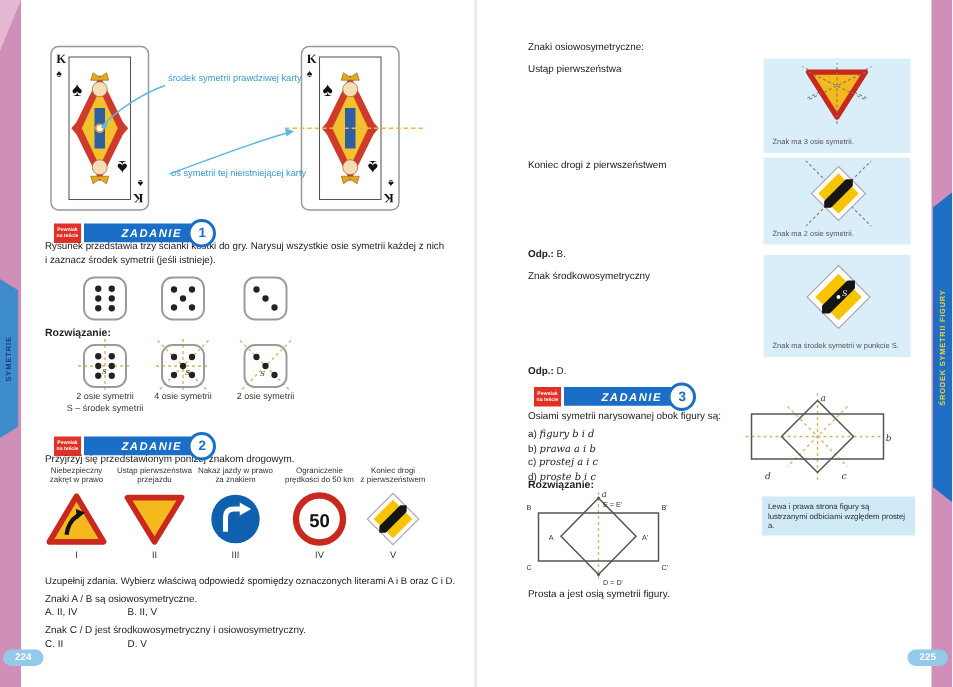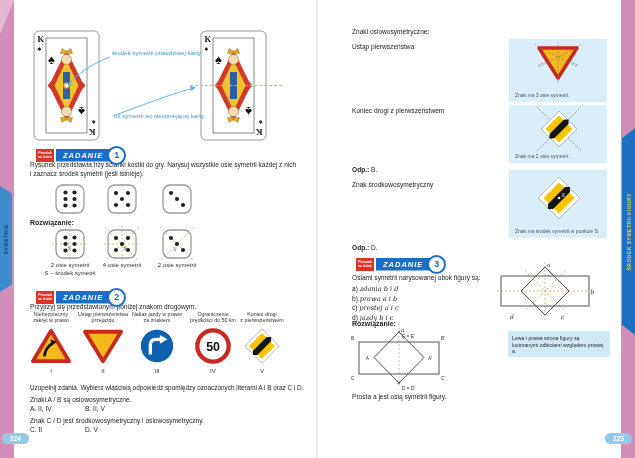--- a/index.html
+++ b/index.html
@@ -23,21 +23,21 @@
          clip-path:polygon(0 5%,100% 0,100% 100%,0 95%);display:flex;align-items:center;justify-content:center;}
   .tab-r span{writing-mode:vertical-rl;transform:rotate(180deg);font-size:5px;font-weight:bold;
               color:#f3cf3a;letter-spacing:0.5px;white-space:nowrap;}
   .pill{position:absolute;top:433px;width:27px;height:11px;border-radius:6px;background:#93c9e9;
         color:#fff;font-size:6.5px;font-weight:bold;text-align:center;line-height:11px;}
   
   .task-head{position:absolute;display:flex;align-items:center;height:16px;}
   .flag{width:18px;height:13px;background:#e03127;color:#fff;font-size:3.4px;font-weight:bold;
         line-height:4.2px;text-align:center;padding-top:2px;box-sizing:border-box;}
   .ribbon{background:#1a6ec6;color:#fff;font-style:italic;font-weight:bold;font-size:7.5px;
-          letter-spacing:1px;height:13px;line-height:13px;padding:0 18px 0 7px;margin-left:2px;
+          letter-spacing:1px;height:13px;line-height:13px;padding:0 18px 0 25px;margin-left:2px;
           clip-path:polygon(0 0,100% 0,88% 100%,0 100%);}
   .bnum{width:15px;height:15px;border-radius:50%;background:#fff;border:2.5px solid #1a6ec6;
         color:#1a6ec6;font-weight:bold;font-size:9px;display:flex;align-items:center;
         justify-content:center;margin-left:-14px;z-index:2;}
   
   .pcard{position:absolute;width:67px;height:111px;}
   .rank{font-family:"Liberation Serif",serif;font-size:8.5px;font-weight:bold;fill:#111;}
   .suit{font-size:7px;fill:#111;}
   .bigsuit{font-size:13px;fill:#111;}
   .dash-line{position:absolute;border-top:1.6px dashed #e8b84b;}
@@ -379,33 +379,33 @@
       <div>Pewniak</div>
       <div>na teście</div>
     </div>
     <div class="ribbon">ZADANIE</div>
     <div class="bnum">3</div>
   </div>
 
   <div class="txt" style="left:352px;top:274px;">Osiami symetrii narysowanej obok figury są:</div>
   <div class="txt" style="left:352px;top:285px;">
     <span>a)</span>
-    <span class="opt-it">zdania b i d</span>
+    <span class="opt-it">figury b i d</span>
   </div>
   <div class="txt" style="left:352px;top:294.5px;">
     <span>b)</span>
     <span class="opt-it">prawa a i b</span>
   </div>
   <div class="txt" style="left:352px;top:304px;">
     <span>c)</span>
     <span class="opt-it">prostej a i c</span>
   </div>
   <div class="txt" style="left:352px;top:313.5px;">
     <span>d)</span>
-    <span class="opt-it">jazdy b i c</span>
+    <span class="opt-it">proste b i c</span>
   </div>
 
   <svg class="abs" style="left:495px;top:262px;" width="100" height="58" viewBox="0 0 100 58">
     <path class="tan-dash" d="M50,0 V58"></path>
     <path class="tan-dash" d="M2,29 H94"></path>
     <path class="tan-dash" d="M30,9 L70,49"></path>
     <path class="tan-dash" d="M70,9 L30,49"></path>
     <rect class="geo" x="6" y="14" width="88" height="30"></rect>
     <polygon class="geo" points="50,5 74,29 50,53 26,29"></polygon>
     <text class="figlab" x="52" y="5">a</text>

